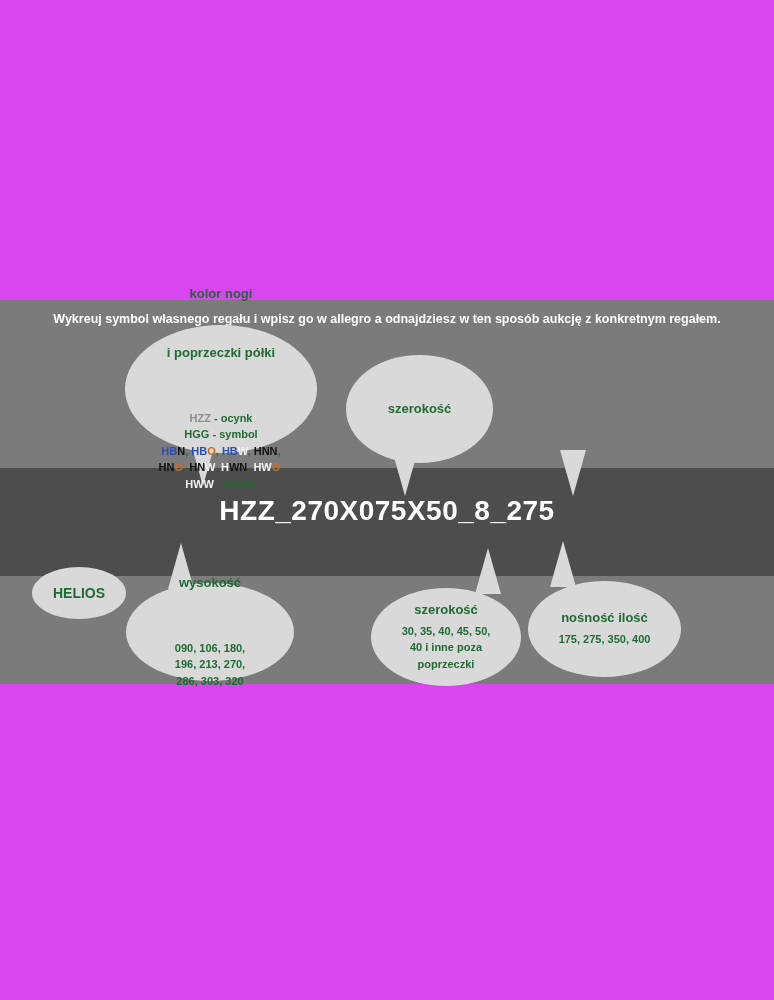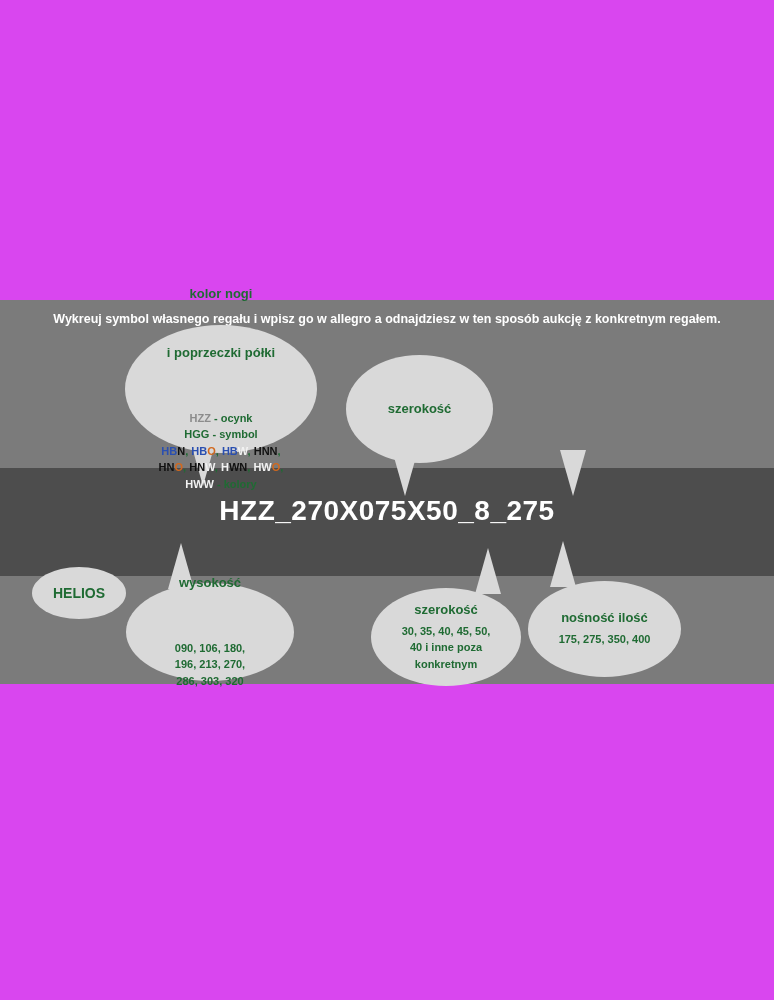--- a/index.html
+++ b/index.html
@@ -194,21 +194,21 @@
       <div>286, 303, 320</div>
     </div>
   </div>
 
   <div class="tail tail-up" id="tail-glebokosc"></div>
   <div class="bubble" id="bubble-glebokosc">
     <div class="b-title">szerokość</div>
     <div class="b-body">
       <div>30, 35, 40, 45, 50,</div>
       <div>40 i inne poza</div>
-      <div>konkretnym</div>
+      <div>poprzeczki</div>
     </div>
   </div>
 
   <div class="tail tail-up" id="tail-nosnosc"></div>
   <div class="bubble" id="bubble-nosnosc">
     <div class="b-title">nośność ilość</div>
     <div class="b-body">
       <div>175, 275, 350, 400</div>
     </div>
   </div>

